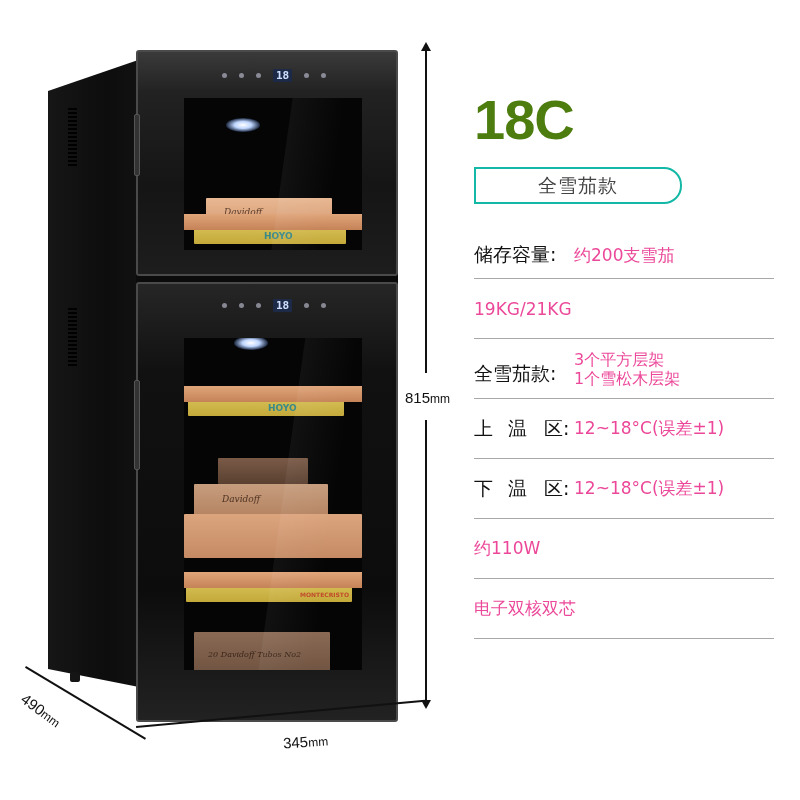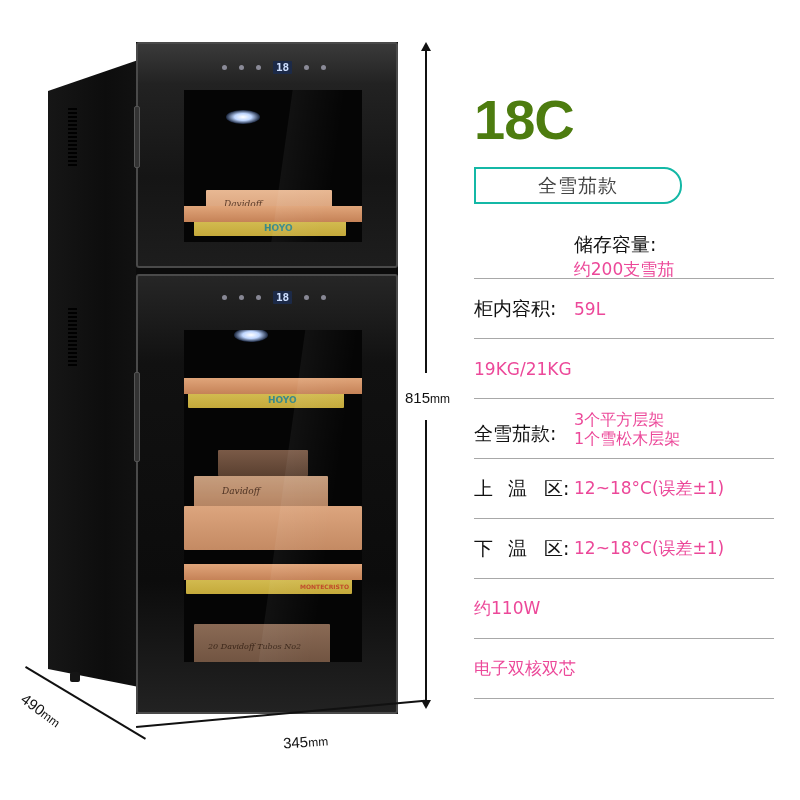--- a/index.html
+++ b/index.html
@@ -12,22 +12,23 @@
   .side-panel {
     position: absolute; left: 48px; top: 58px; width: 96px; height: 630px;
     background: linear-gradient(90deg, #161616 0%, #0d0d0d 60%, #121212 100%);
     clip-path: polygon(0 33px, 100% 0, 100% 100%, 0 97%);
   }
   .vent { position: absolute; left: 20px; width: 9px; }
   .vent span { display: block; height: 2px; margin-bottom: 2px; background: #000; }
   .foot { position: absolute; background: #151515; border-radius: 2px; }
 
   .cabinet {
-    position: absolute; left: 136px; top: 42px; width: 262px; height: 672px;
+    position: absolute; left: 136px; top: 50px; width: 262px; height: 672px;
     background: #0b0b0b;
+    border-radius: 32px;
   }
   .door {
     position: absolute; left: 0; width: 262px;
     background: linear-gradient(180deg, #3a3a3a 0%, #222 18%, #151515 60%, #1d1d1d 100%);
     border: 2px solid #4a4a4a; border-radius: 3px;
   }
   .door.upper { top: 0; height: 226px; }
   .door.lower { top: 232px; height: 440px; background: linear-gradient(180deg, #262626 0%, #111 20%, #0c0c0c 70%, #222 100%); }
 
   .handle { position: absolute; left: -4px; width: 6px; background: #333; border: 1px solid #555; border-radius: 2px; }
@@ -62,21 +63,21 @@
   
   .model-title { position: absolute; left: 474px; top: 92px; font-family: "Liberation Sans", sans-serif; font-weight: bold; font-size: 56px; color: #4d7c0f; letter-spacing: -1px; line-height: 56px; }
   .model-badge {
     position: absolute; left: 474px; top: 167px; width: 208px; height: 37px;
     border: 2px solid #14b8a6; border-radius: 0 18px 18px 0;
     display: flex; align-items: center; justify-content: center;
     font-size: 19px; color: #444; letter-spacing: 1px;
   }
   .spec-list { position: absolute; left: 474px; top: 232px; width: 300px; }
   .spec-row { position: relative; height: 60px; border-bottom: 1px solid #a8a8a8; display: flex; align-items: center; }
-  .spec-row:first-child { height: 47px; flex-direction: column; }
+  .spec-row:first-child { height: 47px; }
   .spec-key { font-size: 19px; color: #111; width: 100px; white-space: nowrap; flex: none; }
   .spec-key .k-sp { display: inline-block; }
   .spec-val { font-size: 17px; color: #ec4899; white-space: nowrap; margin-left: 0; }
   .spec-val.two-line { font-size: 16px; line-height: 19px; }
   .spec-val.two-line span { display: block; }
 </style>
 </head>
 <body>
 
 <div class="product">
@@ -207,24 +208,20 @@
 
 <div class="model-title">18C</div>
 <div class="model-badge">全雪茄款</div>
 
 <div class="spec-list">
   <div class="spec-row">
     <span class="spec-key">储存容量:</span>
     <span class="spec-val">约200支雪茄</span>
   </div>
   <div class="spec-row">
-    <span class="spec-key">柜内容积:</span>
-    <span class="spec-val">59L</span>
-  </div>
-  <div class="spec-row">
     <span class="spec-val">19KG/21KG</span>
   </div>
   <div class="spec-row">
     <span class="spec-key" style="padding-top:10px">全雪茄款:</span>
     <span class="spec-val two-line">
       <span>3个平方层架</span>
       <span>1个雪松木层架</span>
     </span>
   </div>
   <div class="spec-row">

